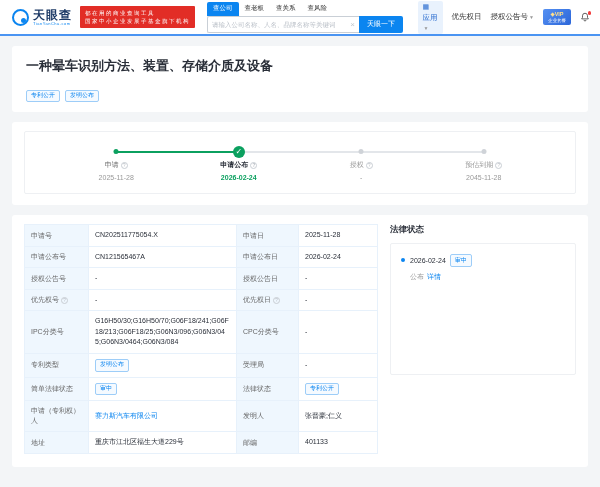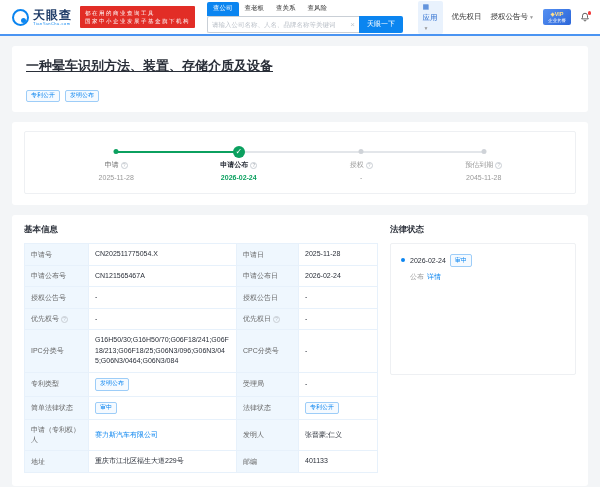--- a/index.html
+++ b/index.html
@@ -39,21 +39,21 @@
   .caret{ font-size:5px; color:#999; margin-left:1px; }
   .nav-item{ cursor:pointer; display:flex; align-items:center; }
   .vip-badge{ background:linear-gradient(135deg,#5590f2,#2b66d9); border-radius:2px; padding:2px 5px; display:flex; flex-direction:column; align-items:center; line-height:1.2; cursor:pointer; }
   .vip-l1{ color:#ffe08a; font-weight:bold; font-size:5.5px; }
   .vip-l2{ color:#fff; font-size:4.5px; }
   .bell-wrap{ position:relative; cursor:pointer; display:flex; align-items:center; }
   .bell-wrap svg{ width:10px; height:10px; stroke:#444; fill:none; stroke-width:2; }
   .red-dot{ position:absolute; top:-1px; right:-1px; width:3.5px; height:3.5px; border-radius:50%; background:#f23c3c; }
   
   .card{ margin:10px 12px 0; background:#fff; border-radius:3px; }
-  .title-card{ padding:11px 14px 10px;text-decoration:underline; }
+  .title-card{ padding:11px 14px 10px; }
   .patent-title{ font-size:13px; font-weight:bold; color:#2a2f39; margin-bottom:8px; }
   .tag{ display:inline-block; font-size:6px; color:#0b85f0; border:1px solid #9dcdf8; background:#f5faff; border-radius:2px; padding:1.5px 4px; line-height:1.3; }
   .title-tags .tag{ margin-right:5px; }
   .section-title{ font-size:8.5px; font-weight:bold; color:#2a2f39; margin-bottom:7px; }
   
   .progress-card{ padding:9px 12px 11px; }
   .progress-box{ border:1px solid #eef0f3; border-radius:2px; padding:11px 30px 12px; }
   .steps{ display:flex; }
   .step{ flex:1; position:relative; text-align:center; padding-top:17px; }
   .step .seg{ position:absolute; top:7.5px; right:50%; width:100%; height:2px; background:#e3e6ea; }
@@ -184,21 +184,20 @@
             <span class="help">?</span>
           </div>
           <div class="step-date">2045-11-28</div>
         </div>
       </div>
   </div>
 </div>
 
 <div class="card info-card">
   <div class="info-left">
-    <div class="section-title">基本信息</div>
     <div class="info-table" id="info-table">
         <div class="cell lab">
           <span>申请号</span>
         </div>
         <div class="cell val">
           <span>CN202511775054.X</span>
         </div>
         <div class="cell lab">
           <span>申请日</span>
         </div>

